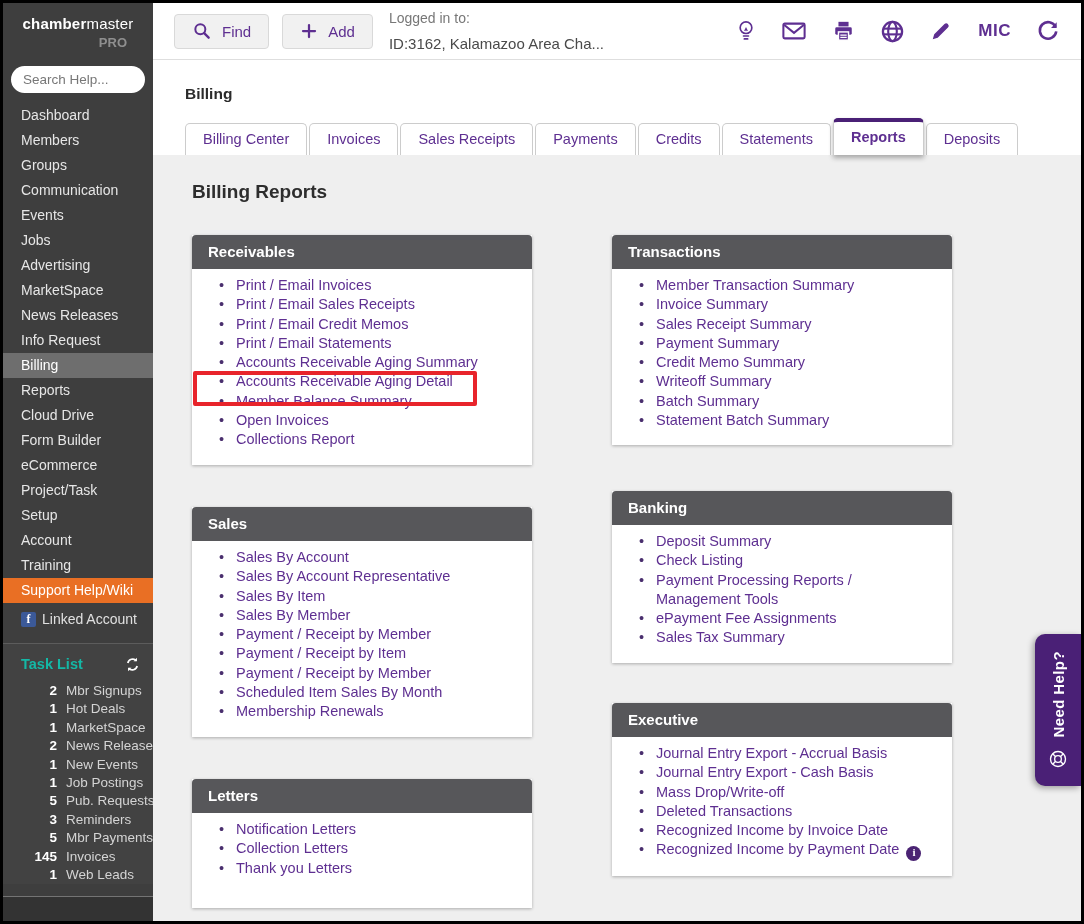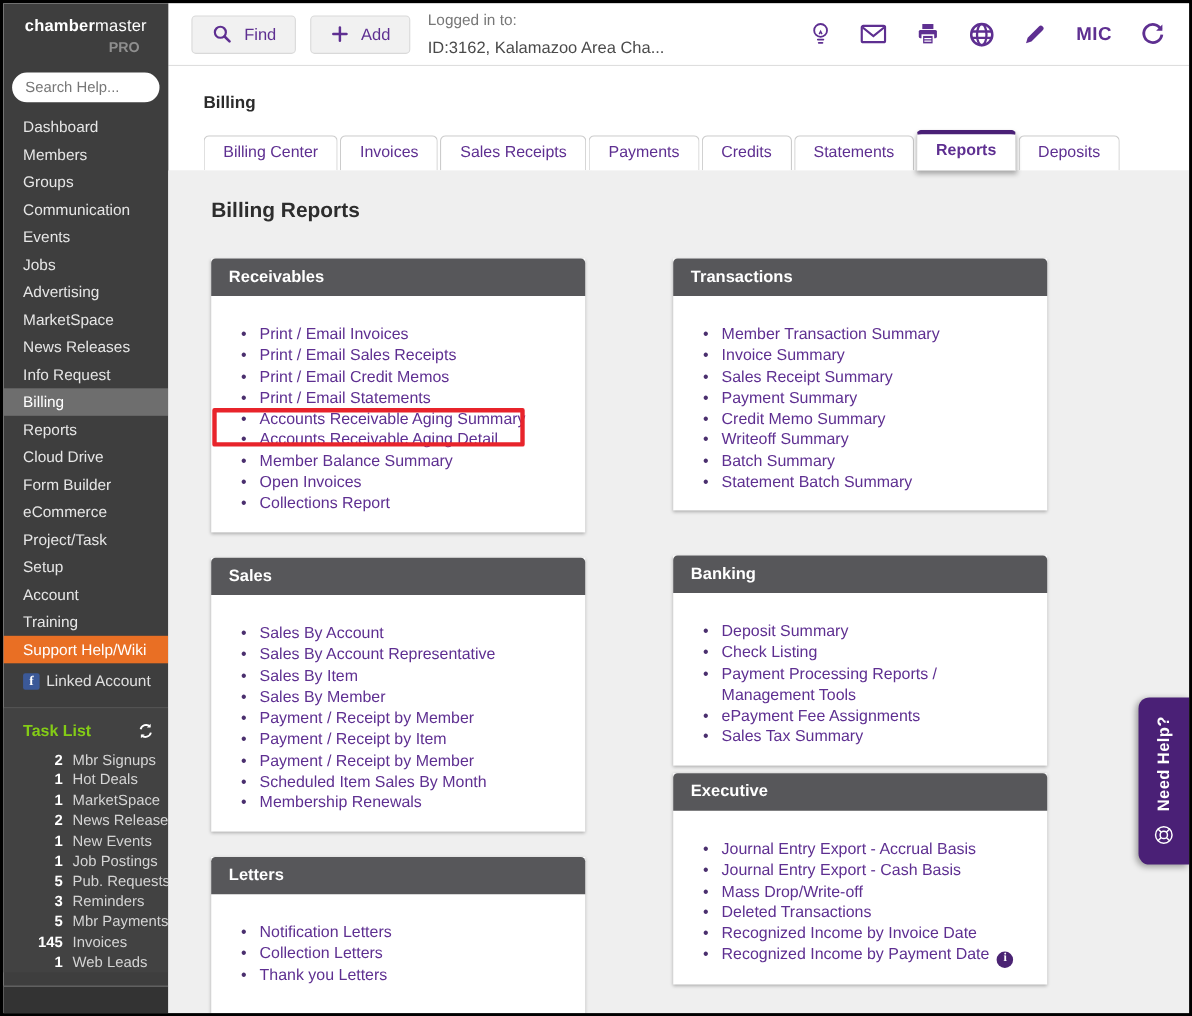--- a/index.html
+++ b/index.html
@@ -16,21 +16,21 @@
   .search-wrap input { width:100%; height:27px; border:none; border-radius:14px; padding:12px 12px; font-size:13.5px; color:#444; background:#fff; outline:none; font-family:"Liberation Sans",sans-serif; }
   .search-wrap input::placeholder { color:#777; }
   .nav { list-style:none; margin-top:4px; }
   .nav li { height:25px; line-height:25px; padding-left:18px; font-size:14px; color:#e6e6e6; cursor:pointer; white-space:nowrap; }
   .nav li.active { background:#6e6e6e; color:#fff; }
   .nav li.support { background:#e96f24; color:#fff; }
   .linked { display:flex; align-items:center; gap:6px; padding-left:18px; height:28px; margin-top:2px; font-size:14px; color:#e0e0e0; cursor:pointer; }
   .fb-icon { width:15px; height:15px; background:#3b5998; border-radius:2px; color:#fff; font-family:"Liberation Serif",serif; font-weight:700; font-size:12px; display:flex; align-items:center; justify-content:center; }
   .sb-divider { border-top:1px solid #5c5c5c; margin-top:10px; }
   .tasklist { padding:12px 12px 0 18px; background:#424242; }
-  .tl-head { display:flex; justify-content:space-between; align-items:center; color:#84cc16; font-weight:700; font-size:14.5px; margin-bottom:9px; }
+  .tl-head { display:flex; justify-content:space-between; align-items:flex-start; color:#14b8a6; font-weight:700; font-size:14.5px; margin-bottom:9px; }
   .task { display:flex; font-size:13.5px; line-height:18.4px; cursor:pointer; }
   .task .count { width:36px; min-width:36px; text-align:right; font-weight:700; color:#fff; margin-right:9px; }
   .task .tlabel { color:#d4d4d4; white-space:nowrap; }
   .sb-bottom { position:absolute; bottom:0; left:0; width:100%; height:25px; background:#333; border-top:1px solid #747474; }
 
   
   .main { flex:1; display:flex; flex-direction:column; min-width:0; }
 
   .topbar { height:57px; min-height:57px; background:#fff; border-bottom:1px solid #dedede; display:flex; align-items:center; padding-left:21px; }
   .tb-btn { display:flex; align-items:center; gap:10px; height:35px; padding:0 17px; background:#f1f1f1; border:1px solid #d9d9d9; border-radius:4px; color:#5e2f91; font-size:15px; cursor:pointer; font-family:"Liberation Sans",sans-serif; }
@@ -46,31 +46,31 @@
   .page-title { font-size:15.5px; font-weight:700; color:#2b2b2b; }
   .tabs { display:flex; align-items:flex-end; margin-top:15px; }
   .tab { height:32px; line-height:31px; padding:0 17px; background:#fff; border:1px solid #ccc; border-bottom:none; border-radius:5px 5px 0 0; color:#5e2f91; font-size:14.5px; margin-right:2px; cursor:pointer; white-space:nowrap; }
   .tab.active { border-top:4px solid #4a2076; height:37px; line-height:31px; box-shadow:0 3px 5px rgba(0,0,0,.3); position:relative; z-index:2; font-weight:700; }
 
   .gray { flex:1; background:#efefef; position:relative; }
   .section-title { padding:26px 0 0 39px; font-size:19px; font-weight:700; color:#2d2d2d; }
 
   .card { position:absolute; width:340px; background:#fff; border-radius:0; box-shadow:0 1px 3px rgba(0,0,0,.28); }
   .card-h { background:#57575a; color:#fff; font-weight:700; font-size:15px; padding:8px 16px; border-radius:4px 4px 0 0; line-height:18px; }
-  .card-b { padding:26px 16px 15px 24px; }
+  .card-b { padding:7px 16px 15px 24px; }
   .card-b.pad-extra { padding-bottom:30px; }
   .report-list { list-style:none; }
   .report-list li { position:relative; padding-left:20px; color:#5e2f91; font-size:14.5px; line-height:19.3px; cursor:pointer; }
   .report-list li::before { content:"\2022"; position:absolute; left:3px; color:#4a2f6e; }
 
   #card-receivables { left:39px; top:80px; }
   #card-sales       { left:39px; top:352px; }
   #card-letters     { left:39px; top:624px; }
   #card-transactions{ left:459px; top:80px; }
-  #card-banking     { left:459px; top:350px; }
+  #card-banking     { left:459px; top:336px; }
   #card-executive   { left:459px; top:548px; }
 
   .red-highlight { position:absolute; left:40px; top:216px; width:284px; height:35px; border:4px solid #e8242b; border-radius:2px; pointer-events:none; z-index:5; }
 
   .info-dot { display:inline-flex; align-items:center; justify-content:center; width:15px; height:15px; border-radius:50%; background:#4a2373; color:#fff; font-size:11px; font-weight:700; font-family:"Liberation Serif",serif; margin-left:7px; vertical-align:-2px; cursor:pointer; }
 
   .need-help { position:absolute; right:0; top:631px; width:46px; height:152px; background:#4a2076; border-radius:10px 0 0 10px; box-shadow:-2px 2px 6px rgba(0,0,0,.35); display:flex; flex-direction:column; align-items:center; justify-content:center; gap:12px; cursor:pointer; z-index:10; }
   .need-help .vtext { writing-mode:vertical-rl; transform:rotate(180deg); color:#fff; font-weight:700; font-size:15px; letter-spacing:.4px; }
 
   svg { display:block; }

